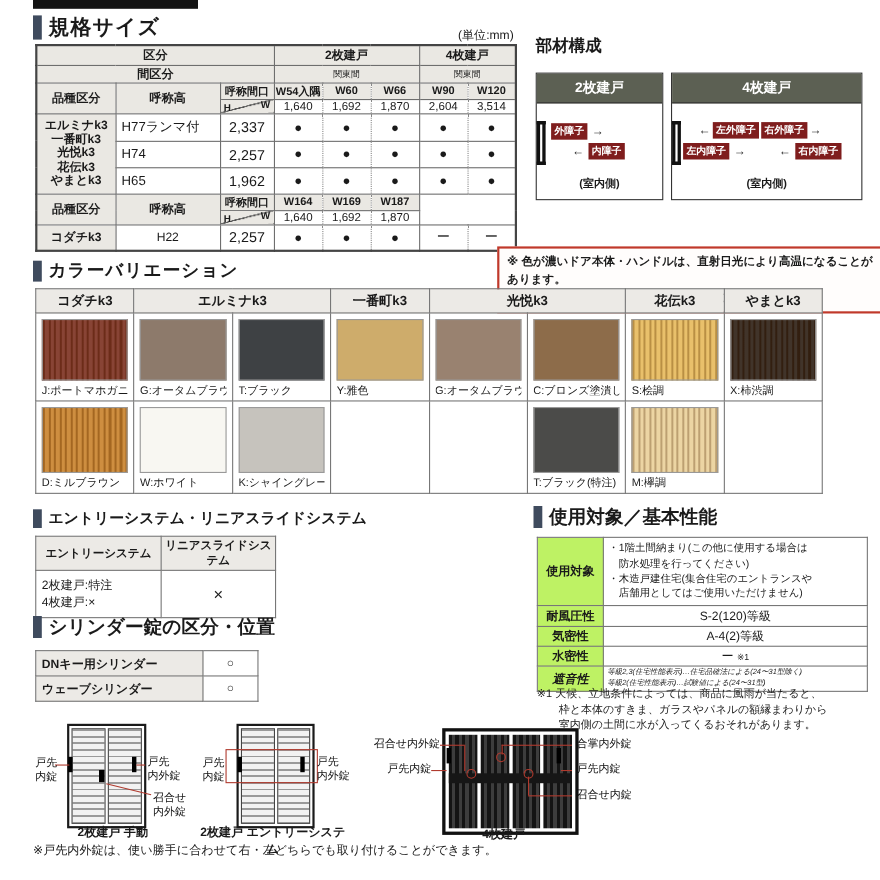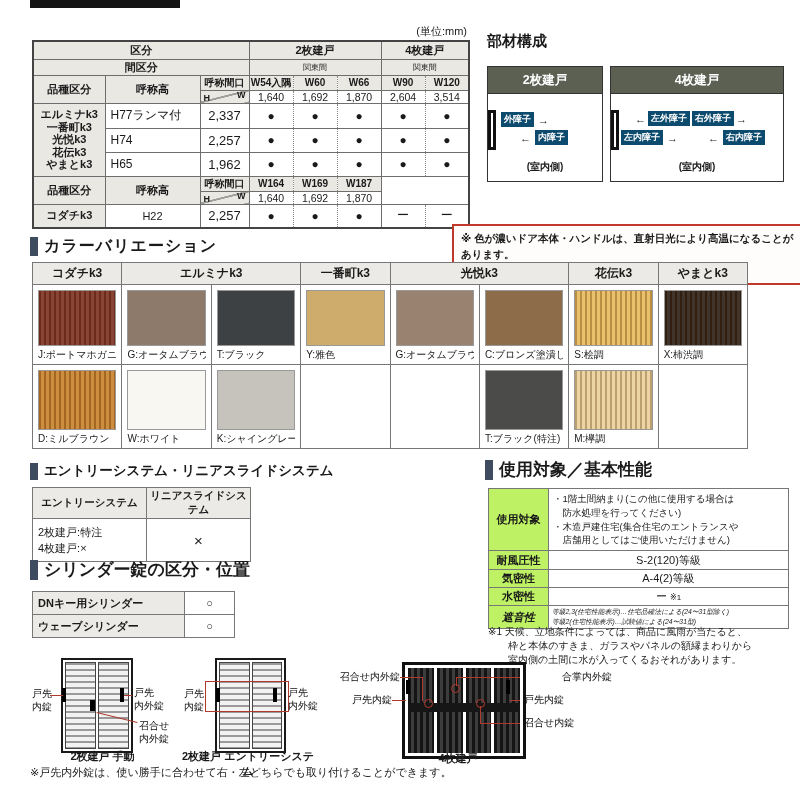--- a/index.html
+++ b/index.html
@@ -34,21 +34,21 @@
   .diag .dw {position:absolute;right:3px;top:-1px;font-size:9px;font-weight:bold;}
   .rh18{height:18px}.rh14{height:14px}.rh13{height:13px}.rh25{height:25px}.rh24{height:24px}
   .unit {position:absolute;left:360px;top:24px;width:107px;text-align:right;font-size:11px;}
   
   .cbox {position:absolute;border:1.5px solid #333;background:#fff;}
   .cbox-h {height:26px;background:#5c6053;color:#fff;font-size:12.5px;font-weight:bold;
            display:flex;align-items:center;justify-content:center;border-bottom:1.5px solid #333;}
   .cbox-b {position:relative;height:86px;}
   .brk {position:absolute;width:5px;height:34px;top:16px;border:3px solid #111;}
   .brk.l {border-right:none;} .brk.r {border-left:none;}
-  .chip {display:inline-block;background:#0c4a6e;color:#fff;font-size:9px;font-weight:bold;padding:1px 3px;}
+  .chip {display:inline-block;background:#7f1d1d;color:#fff;font-size:9px;font-weight:bold;padding:1px 3px;}
   .arw {font-size:11px;font-weight:bold;}
   .crow {position:absolute;display:flex;align-items:center;gap:4px;}
   .croom {position:absolute;left:0;right:0;bottom:6px;text-align:center;font-size:10px;font-weight:bold;}
   
   .warn {position:absolute;left:452px;top:224px;width:336px;border:2px solid #c0392b;background:#fffdfc;
          padding:4px 7px;font-size:10.5px;font-weight:bold;line-height:1.55;}
   
   .ctab {position:absolute;left:32px;top:262px;width:716px;table-layout:fixed;border:1.5px solid #555;}
   .ctab td {border:1px solid #777;padding:0;vertical-align:top;}
   .ctab .hd {background:#eceae6;font-size:12px;font-weight:bold;text-align:center;height:21px;vertical-align:middle;}
@@ -92,20 +92,24 @@
   .dcap {position:absolute;font-size:11px;font-weight:bold;text-align:center;}
   .bnote {position:absolute;left:30px;top:765px;font-size:11px;}
   .topbar {position:absolute;left:30px;top:0;width:150px;height:8px;background:#141414;}
 </style>
 </head>
 <body>
 
 <div class="page">
   <div class="topbar"></div>
 
+  <div class="sec" style="left:30px;top:12px;">
+    <span class="accent" style="height:22px;"></span>
+    <span class="t19">規格サイズ</span>
+  </div>
   <div class="unit">(単位:mm)</div>
 
   <table class="spec">
     <colgroup>
         <col style="width:72px">
         <col style="width:95px">
         <col style="width:49px">
         <col style="width:44px">
         <col style="width:44px">
         <col style="width:44px">
@@ -490,19 +494,19 @@
   <div class="rl" style="left:400px;top:677px;width:22px;height:1px;"></div>
   <div class="rl" style="left:422px;top:677px;width:1px;height:24px;"></div>
   <div class="rl" style="left:392px;top:700px;width:14px;height:1px;"></div>
   <div class="rl" style="left:456px;top:677px;width:64px;height:1px;"></div>
   <div class="rl" style="left:456px;top:677px;width:1px;height:9px;"></div>
   <div class="rl" style="left:510px;top:700px;width:10px;height:1px;"></div>
   <div class="rl" style="left:480px;top:706px;width:1px;height:17px;"></div>
   <div class="rl" style="left:480px;top:723px;width:40px;height:1px;"></div>
   <div class="dlabel" style="left:338px;top:671px;width:62px;text-align:right;">召合せ内外錠</div>
   <div class="dlabel" style="left:350px;top:694px;width:42px;text-align:right;">戸先内錠</div>
-  <div class="dlabel" style="left:524px;top:671px;padding-left:38px;">合掌内外錠</div>
+  <div class="dlabel" style="left:524px;top:671px;">合掌内外錠</div>
   <div class="dlabel" style="left:524px;top:694px;">戸先内錠</div>
   <div class="dlabel" style="left:524px;top:717px;">召合せ内錠</div>
   <div class="dcap" style="left:418px;top:751px;width:80px;">4枚建戸</div>
 
   <div class="bnote">※戸先内外錠は、使い勝手に合わせて右・左どちらでも取り付けることができます。</div>
 </div>
 
 </body></html>

